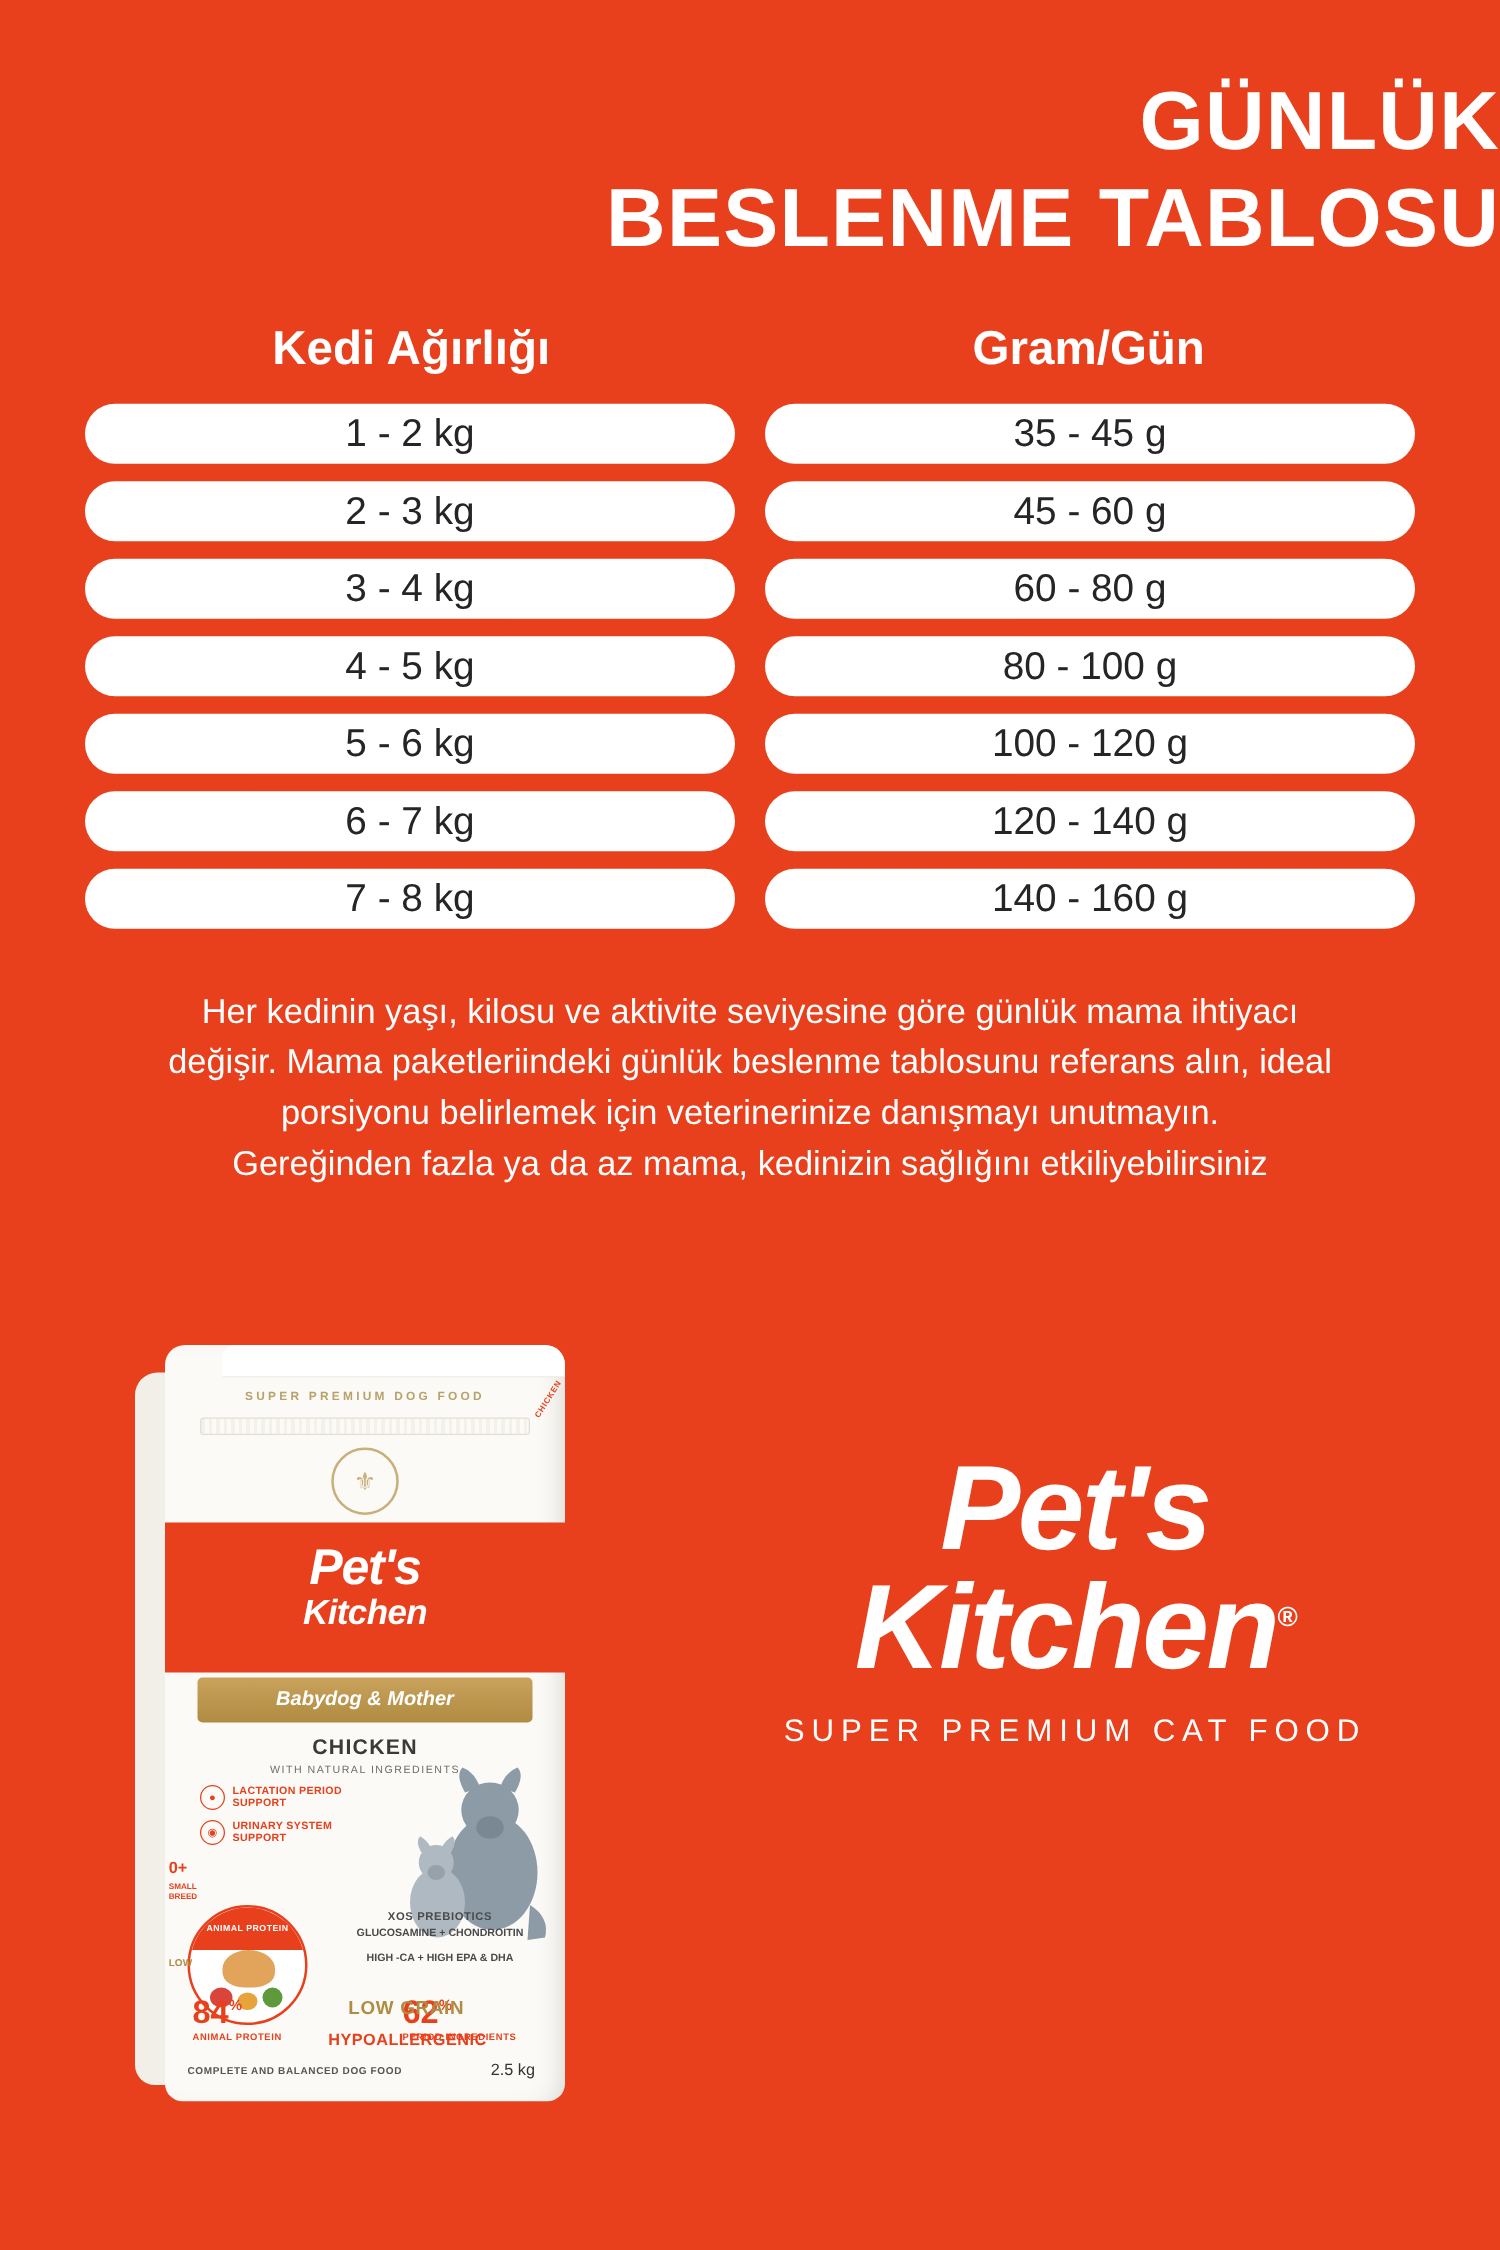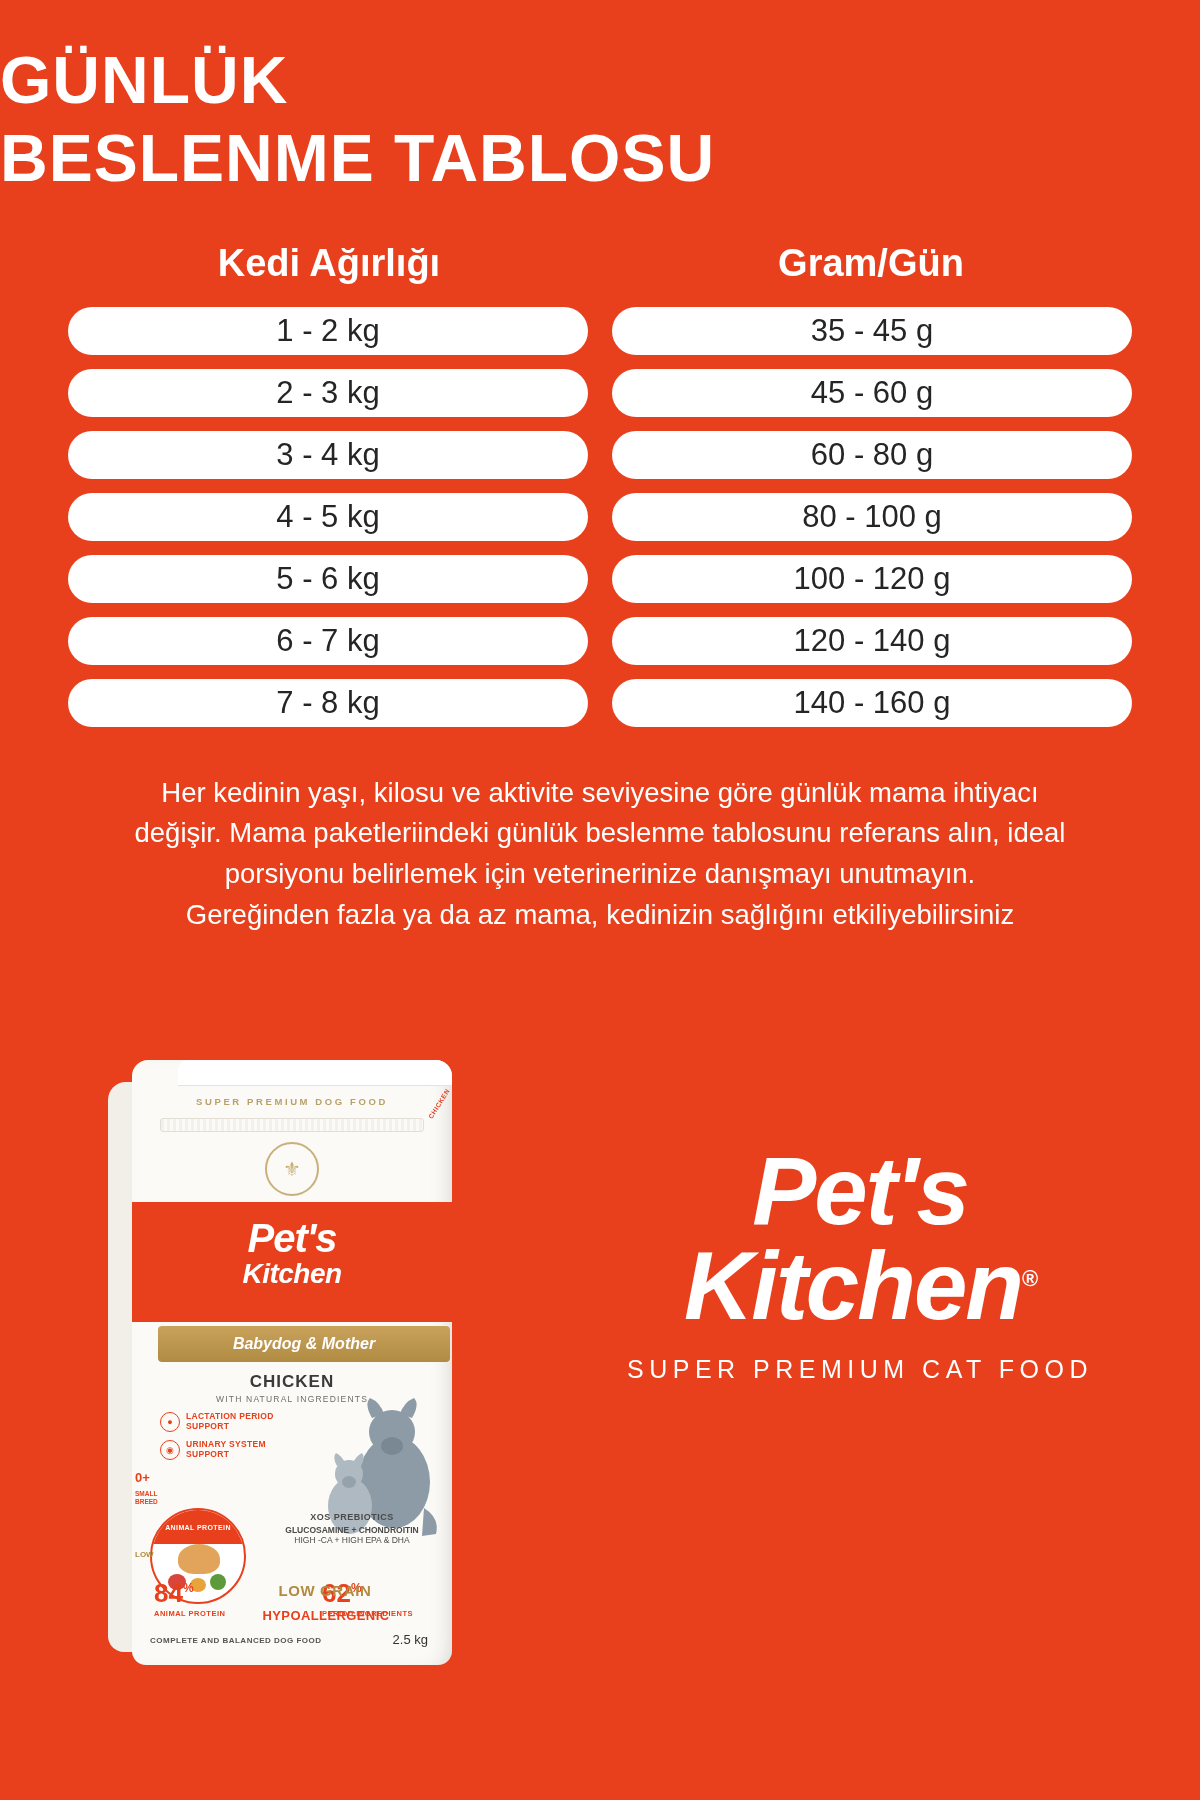--- a/index.html
+++ b/index.html
@@ -13,21 +13,22 @@
   .page {
     position: relative;
     width: 1200px;
     height: 1800px;
     background: #E8401C;
   }
 
   
   .title-block {
     padding-top: 42px;
-    text-align: left;
+    text-align: right;
+    margin-top: 16px;
   }
   .title-line {
     color: #FFFFFF;
     font-weight: 800;
     font-size: 66px;
     letter-spacing: 1px;
     line-height: 1.18;
     text-transform: uppercase;
   }
 
@@ -193,21 +194,21 @@
     font-size: 28px;
     font-weight: 800;
     font-style: italic;
     letter-spacing: -0.5px;
     line-height: 1.15;
   }
   .bag-gold-band {
     position: absolute;
     left: 26px;
     top: 266px;
-    width: 292px;
+    width: 268px;
     height: 36px;
     background: linear-gradient(180deg,#C9A25B,#B08B42);
     border-radius: 4px;
     color: #FFFFFF;
     font-size: 16px;
     font-style: italic;
     font-weight: 700;
     display: flex;
     align-items: center;
     justify-content: center;
@@ -289,21 +290,21 @@
   .xos {
     position: absolute;
     left: 120px;
     top: 452px;
     width: 200px;
     text-align: center;
     color: #4A4A4A;
   }
   .xos .x1 { font-size: 9px; font-weight: 700; letter-spacing: .5px; }
   .xos .x2 { font-size: 8.5px; font-weight: 700; margin-top: 3px; }
-  .xos .x3 { font-size: 8.5px; font-weight: 400; margin-top: 0; }
+  .xos .x3 { font-size: 8.5px; font-weight: 700; margin-top: 10px; }
   .stat-left {
     position: absolute; left: 22px; top: 520px; width: 110px; text-align: left;
   }
   .stat-right {
     position: absolute; left: 190px; top: 520px; width: 120px; text-align: left;
   }
   .stat-num { font-size: 26px; font-weight: 800; color: #E8401C; line-height: 1; }
   .stat-num sup { font-size: 12px; }
   .stat-lbl { font-size: 7.5px; font-weight: 800; color: #E8401C; letter-spacing: .5px; line-height: 1.2; margin-top: 3px; }
   .lowgrain {

